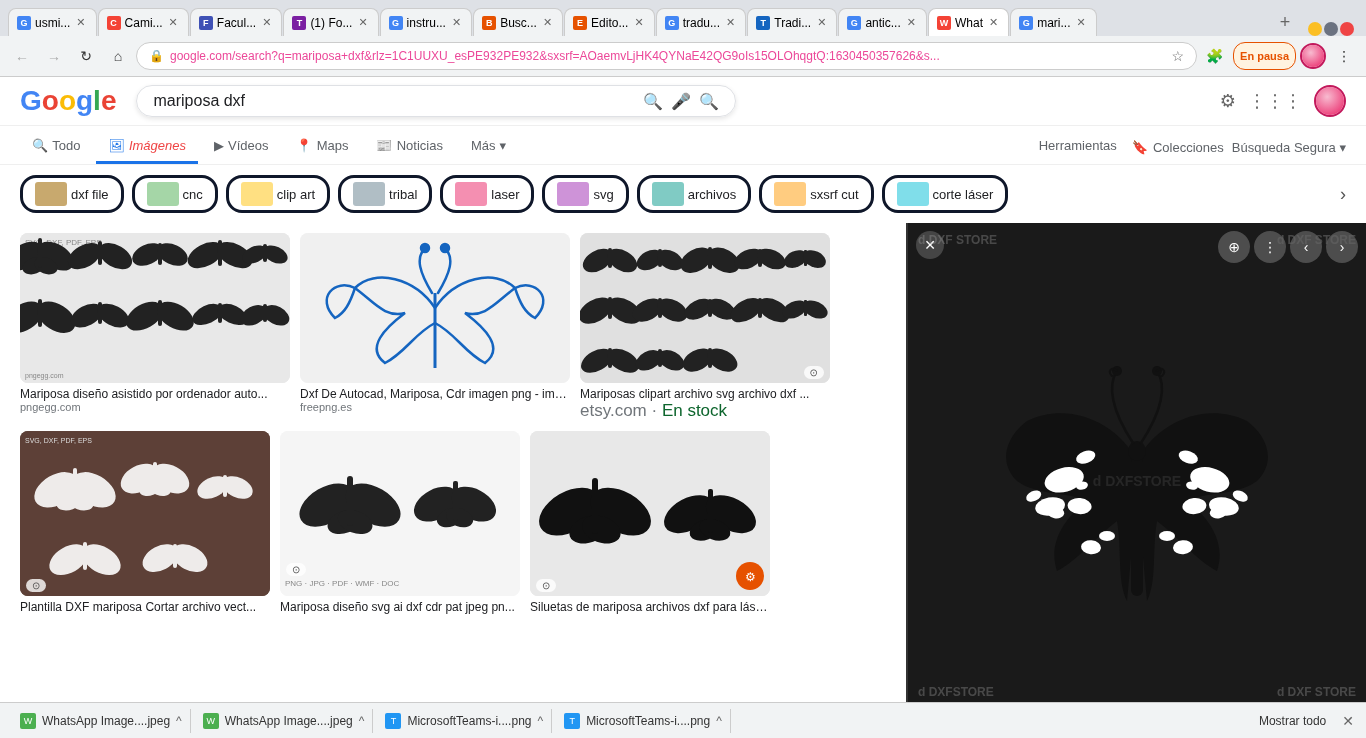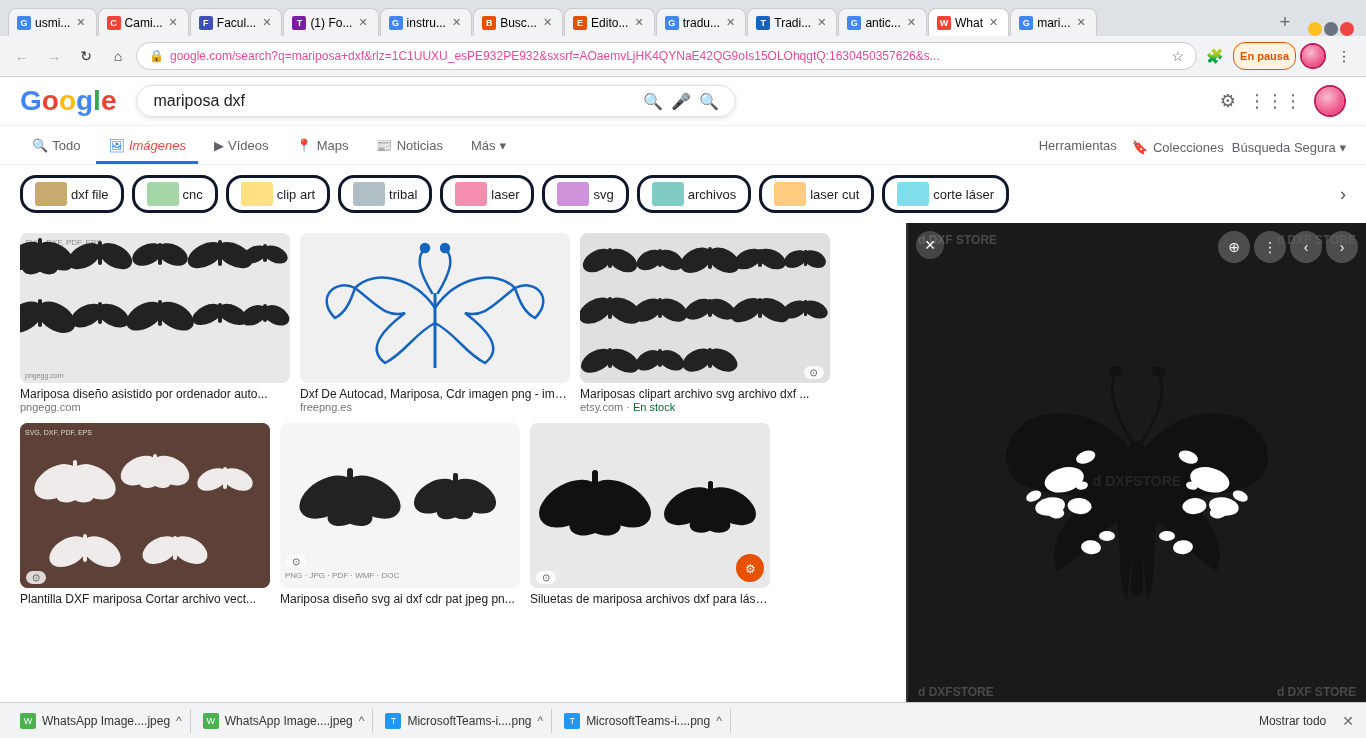--- a/index.html
+++ b/index.html
@@ -284,21 +284,21 @@
         <div class="filter-chip">
           <div class="thumb-box" style="background:#ce93d8;"></div>
           <span>svg</span>
         </div>
         <div class="filter-chip">
           <div class="thumb-box" style="background:#80cbc4;"></div>
           <span>archivos</span>
         </div>
         <div class="filter-chip">
           <div class="thumb-box" style="background:#ffcc80;"></div>
-          <span>laser cut</span>
+          <span>sxsrf cut</span>
         </div>
         <div class="filter-chip">
           <div class="thumb-box" style="background:#80deea;"></div>
           <span>corte láser</span>
         </div>
       </div>
     <button class="filter-next">›</button>
   </div>
 
   <div class="content-area">
@@ -470,21 +470,21 @@
                   <ellipse cx="-12" cy="-4" rx="16" ry="10" transform="rotate(-28)"></ellipse>
                   <ellipse cx="12" cy="-4" rx="16" ry="10" transform="rotate(28)"></ellipse>
                   <rect x="-2" y="-10" width="4" height="20" rx="2"></rect>
                 </g>
               </g>
             </svg>
             <div style="position:absolute;bottom:4px;right:6px;background:rgba(255,255,255,0.8);border-radius:10px;padding:1px 6px;font-size:10px;color:#555;">⊙</div>
           </div>
           <div class="image-caption">Mariposas clipart archivo svg archivo dxf ...</div>
           <div class="image-source">
-            <span style="color:#70757a;font-size:11px;">etsy.com · <span style="color:#0d652d;">En stock</span></span>
+            <span style="color:#70757a;font-size:17px;">etsy.com · <span style="color:#0d652d;">En stock</span></span>
           </div>
         </div>
       </div>
 
       <div class="image-row">
 
         <div class="image-card" style="width:250px;">
           <div class="img-placeholder" style="width:250px;height:165px;background:#5d4037;position:relative;">
             <svg viewBox="0 0 250 165" width="250" height="165">
               <rect width="250" height="165" fill="#5d4037"></rect>

